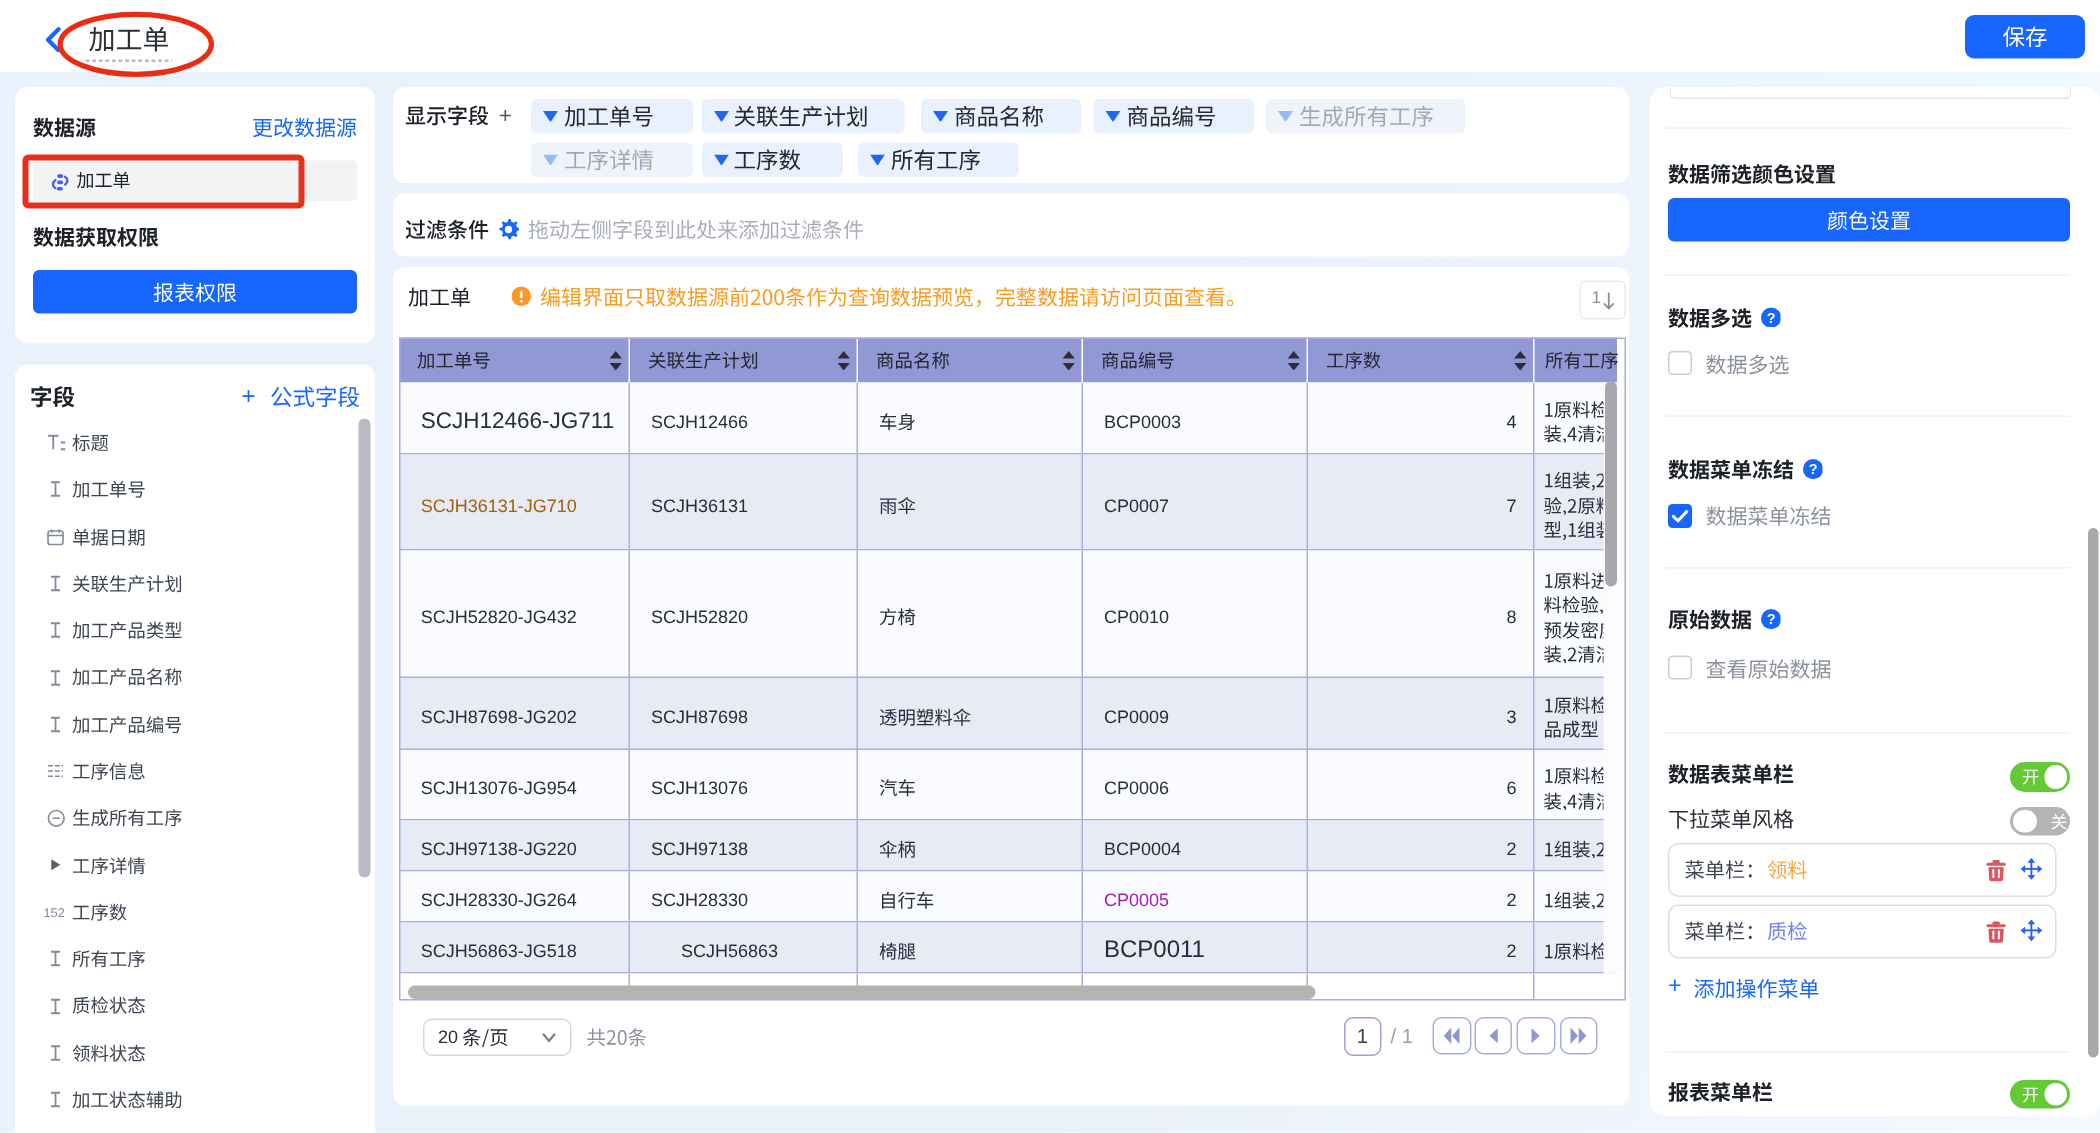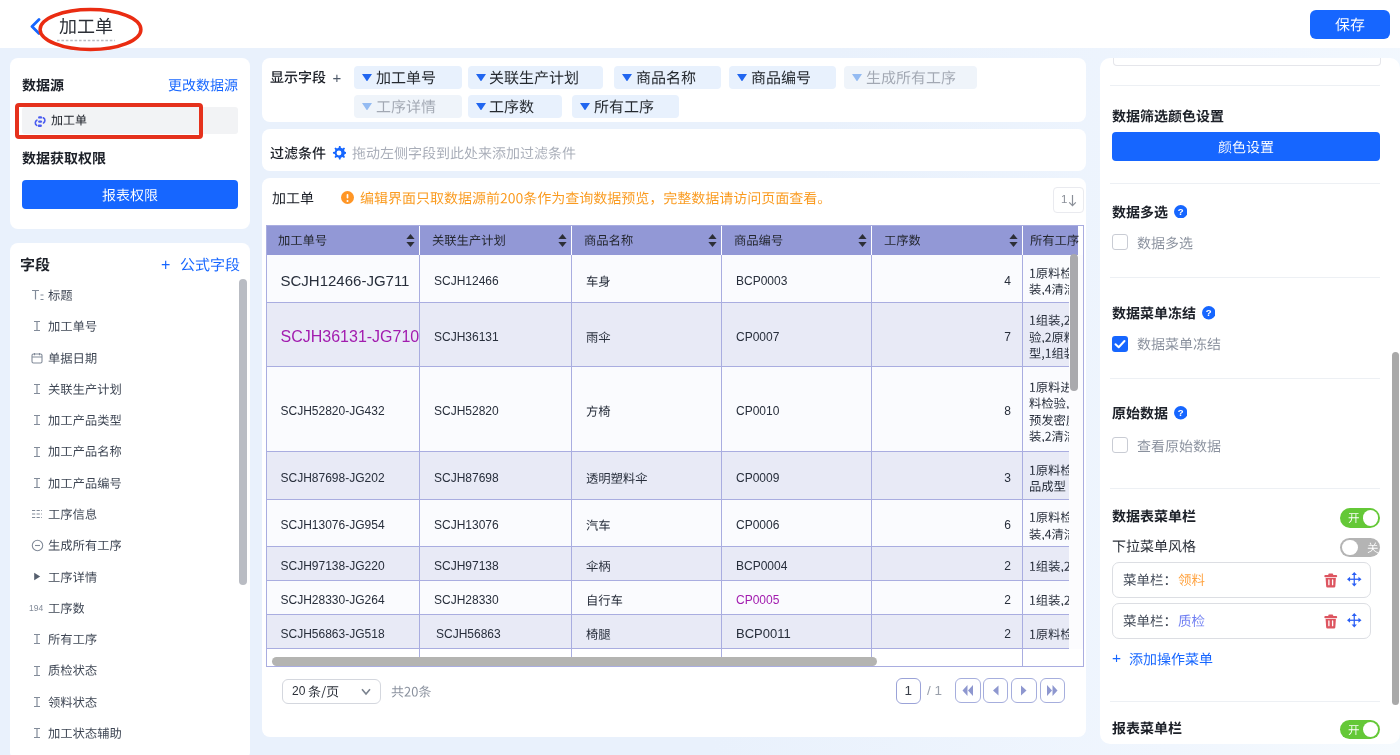--- a/index.html
+++ b/index.html
@@ -343,21 +343,21 @@
   </svg>
 <svg style="position:absolute;left:33px;top:572.2px" width="8" height="9" viewBox="0 0 8 9" fill="#565f6e">
     <path d="M1.2 0.8 L7.2 4.5 L1.2 8.2 Z"></path>
   </svg>
 <svg style="position:absolute;left:47.5px;top:570.5px" width="49.2" height="12.3" viewBox="0 0 4000 1000" fill="#3d4553">
     <use href="#gr5DE5"></use>
     <use href="#gr5E8F" x="1000"></use>
     <use href="#gr8BE6" x="2000"></use>
     <use href="#gr60C5" x="3000"></use>
   </svg>
-<div style="position:absolute;left:29px;top:602.9px;font-size:8.5px;line-height:10.2px;color:#828b99;font-weight:400;letter-spacing:0px;white-space:pre;">194</div>
+<div style="position:absolute;left:29px;top:602.9px;font-size:8.5px;line-height:10.2px;color:#828b99;font-weight:400;letter-spacing:0px;white-space:pre;">152</div>
 <svg style="position:absolute;left:47.5px;top:601.8px" width="36.9" height="12.3" viewBox="0 0 3000 1000" fill="#3d4553">
     <use href="#gr5DE5"></use>
     <use href="#gr5E8F" x="1000"></use>
     <use href="#gr6570" x="2000"></use>
   </svg>
 <svg style="position:absolute;left:31px;top:633.3px" width="12" height="12" viewBox="0 0 12 12" stroke="#828b99" stroke-width="1.2" fill="none">
     <path d="M3 1.5 h6 M3 10.5 h6 M6 1.5 v9"></path>
   </svg>
 <svg style="position:absolute;left:47.5px;top:633.1px" width="49.2" height="12.3" viewBox="0 0 4000 1000" fill="#3d4553">
     <use href="#gr6240"></use>
@@ -652,21 +652,21 @@
     <use href="#gr6E05" x="1833"></use>
     <use href="#gr6D01" x="2833"></use>
   </svg>
 <div style="position:absolute;left:266px;top:301.6px;width:812px;height:1.4px;background:#a9ade0"></div>
 <div style="position:absolute;left:418.8px;top:255px;width:1.4px;height:48px;background:#a9ade0"></div>
 <div style="position:absolute;left:570.8px;top:255px;width:1.4px;height:48px;background:#a9ade0"></div>
 <div style="position:absolute;left:720.8px;top:255px;width:1.4px;height:48px;background:#a9ade0"></div>
 <div style="position:absolute;left:870.8px;top:255px;width:1.4px;height:48px;background:#a9ade0"></div>
 <div style="position:absolute;left:1021.8px;top:255px;width:1.4px;height:48px;background:#a9ade0"></div>
 <div style="position:absolute;left:266px;top:303px;width:812px;height:64px;background:#e8eaf6"></div>
-<div style="position:absolute;left:280.5px;top:329.8px;font-size:16px;line-height:14.4px;color:#a21caf;font-weight:400;letter-spacing:0px;white-space:pre;">SCJH36131-JG710</div>
+<div style="position:absolute;left:280.5px;top:329.8px;font-size:12px;line-height:14.4px;color:#a16207;font-weight:400;letter-spacing:0px;white-space:pre;">SCJH36131-JG710</div>
 <div style="position:absolute;left:434px;top:329.8px;font-size:12px;line-height:14.4px;color:#272e3b;font-weight:400;letter-spacing:0px;white-space:pre;">SCJH36131</div>
 <svg style="position:absolute;left:586px;top:330.9px" width="24.6" height="12.3" viewBox="0 0 2000 1000" fill="#272e3b">
     <use href="#gr96E8"></use>
     <use href="#gr4F1E" x="1000"></use>
   </svg>
 <div style="position:absolute;left:736px;top:329.8px;font-size:12px;line-height:14.4px;color:#272e3b;font-weight:400;letter-spacing:0px;white-space:pre;">CP0007</div>
 <div style="position:absolute;left:1004.3px;top:329.8px;font-size:12px;line-height:14.4px;color:#272e3b;font-weight:400;letter-spacing:0px;white-space:pre;">7</div>
 <svg style="position:absolute;left:1029px;top:314.4px" width="41.7" height="12.3" viewBox="0 0 3388 1000" fill="#272e3b">
     <use href="#gr0031"></use>
     <use href="#gr7EC4" x="555"></use>
@@ -831,26 +831,26 @@
     <use href="#gr0032" x="2833"></use>
   </svg>
 <div style="position:absolute;left:266px;top:613.6px;width:812px;height:1.4px;background:#a9ade0"></div>
 <div style="position:absolute;left:418.8px;top:581px;width:1.4px;height:34px;background:#a9ade0"></div>
 <div style="position:absolute;left:570.8px;top:581px;width:1.4px;height:34px;background:#a9ade0"></div>
 <div style="position:absolute;left:720.8px;top:581px;width:1.4px;height:34px;background:#a9ade0"></div>
 <div style="position:absolute;left:870.8px;top:581px;width:1.4px;height:34px;background:#a9ade0"></div>
 <div style="position:absolute;left:1021.8px;top:581px;width:1.4px;height:34px;background:#a9ade0"></div>
 <div style="position:absolute;left:266px;top:615px;width:812px;height:34px;background:#e8eaf6"></div>
 <div style="position:absolute;left:280.5px;top:626.8px;font-size:12px;line-height:14.4px;color:#272e3b;font-weight:400;letter-spacing:0px;white-space:pre;">SCJH56863-JG518</div>
-<div style="position:absolute;left:436px;top:626.8px;font-size:12px;line-height:14.4px;color:#272e3b;font-weight:400;letter-spacing:0px;white-space:pre;">SCJH56863</div>
+<div style="position:absolute;left:454px;top:626.8px;font-size:12px;line-height:14.4px;color:#272e3b;font-weight:400;letter-spacing:0px;white-space:pre;">SCJH56863</div>
 <svg style="position:absolute;left:586px;top:627.9px" width="24.6" height="12.3" viewBox="0 0 2000 1000" fill="#272e3b">
     <use href="#gr6905"></use>
     <use href="#gr817F" x="1000"></use>
   </svg>
-<div style="position:absolute;left:736px;top:626.8px;font-size:13px;line-height:14.4px;color:#272e3b;font-weight:400;letter-spacing:0px;white-space:pre;">BCP0011</div>
+<div style="position:absolute;left:736px;top:626.8px;font-size:16px;line-height:14.4px;color:#272e3b;font-weight:400;letter-spacing:0px;white-space:pre;">BCP0011</div>
 <div style="position:absolute;left:1004.3px;top:626.8px;font-size:12px;line-height:14.4px;color:#272e3b;font-weight:400;letter-spacing:0px;white-space:pre;">2</div>
 <svg style="position:absolute;left:1029px;top:627.9px" width="43.7" height="12.3" viewBox="0 0 3555 1000" fill="#272e3b">
     <use href="#gr0031"></use>
     <use href="#gr539F" x="555"></use>
     <use href="#gr6599" x="1555"></use>
     <use href="#gr68C0" x="2555"></use>
   </svg>
 <div style="position:absolute;left:266px;top:647.6px;width:812px;height:1.4px;background:#a9ade0"></div>
 <div style="position:absolute;left:418.8px;top:615px;width:1.4px;height:34px;background:#a9ade0"></div>
 <div style="position:absolute;left:570.8px;top:615px;width:1.4px;height:34px;background:#a9ade0"></div>

